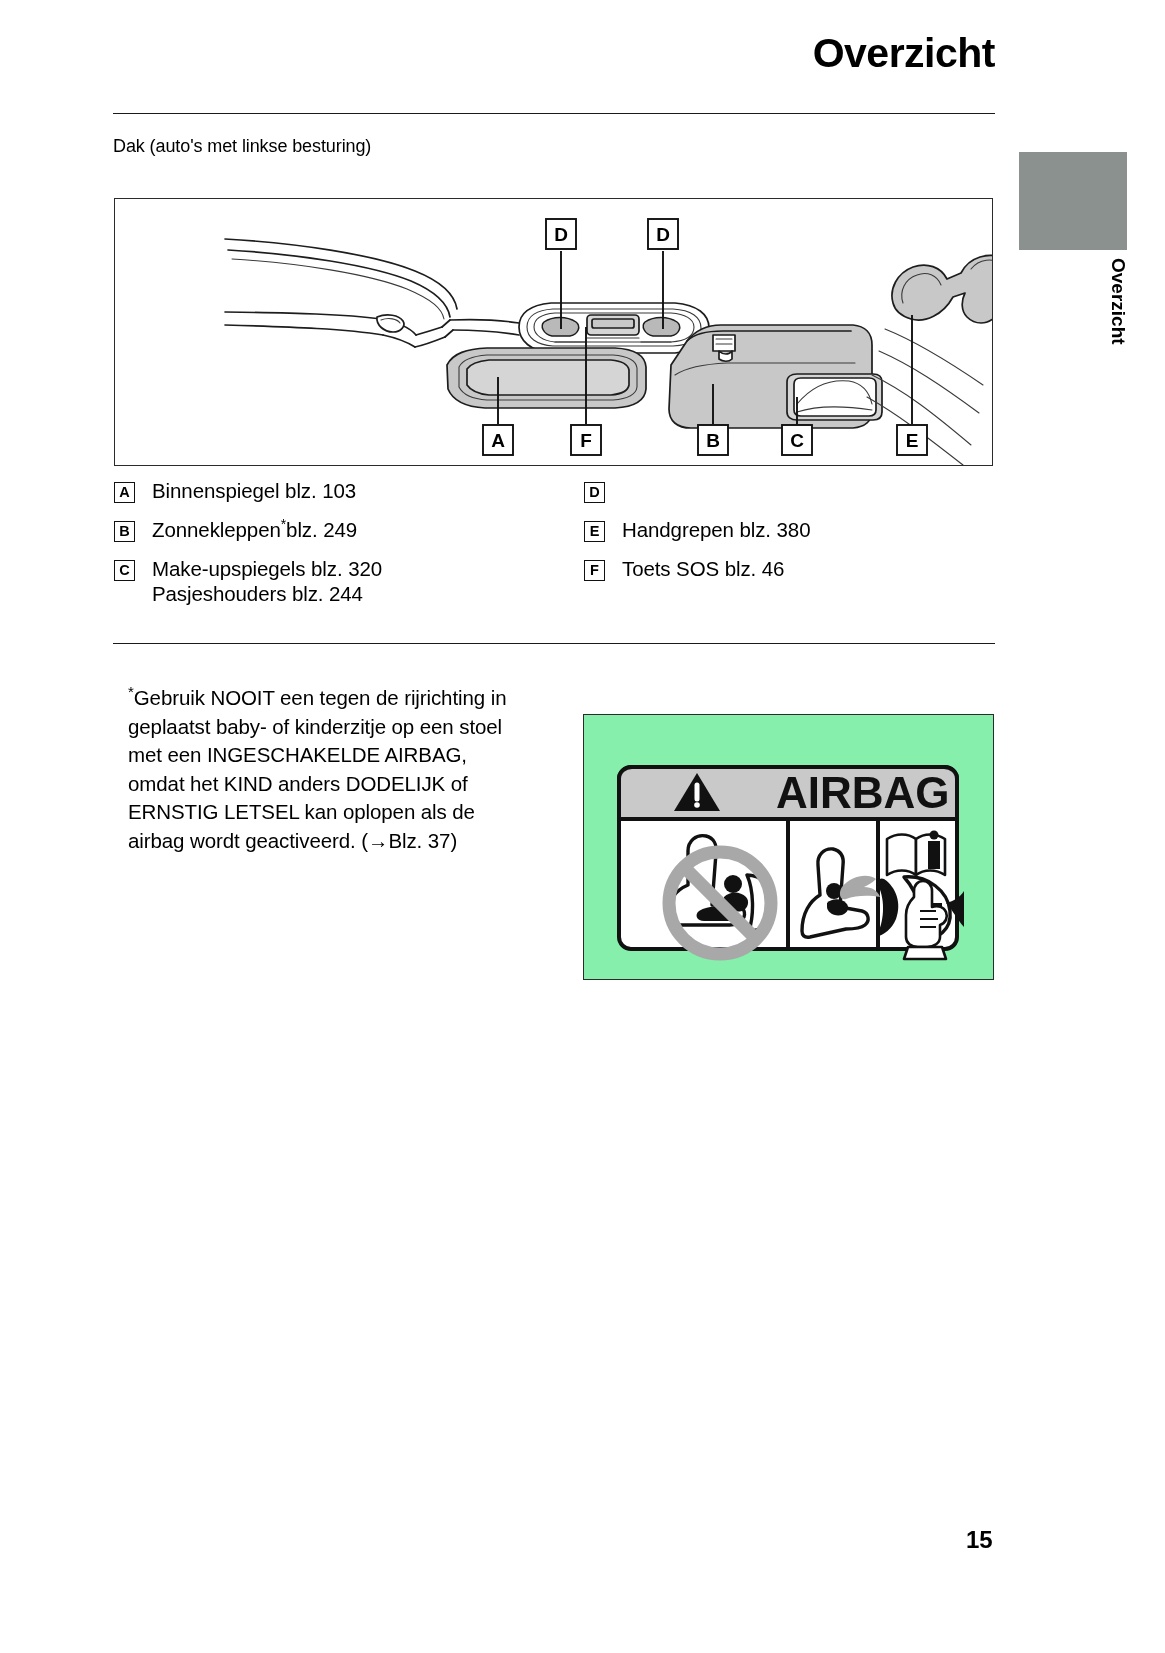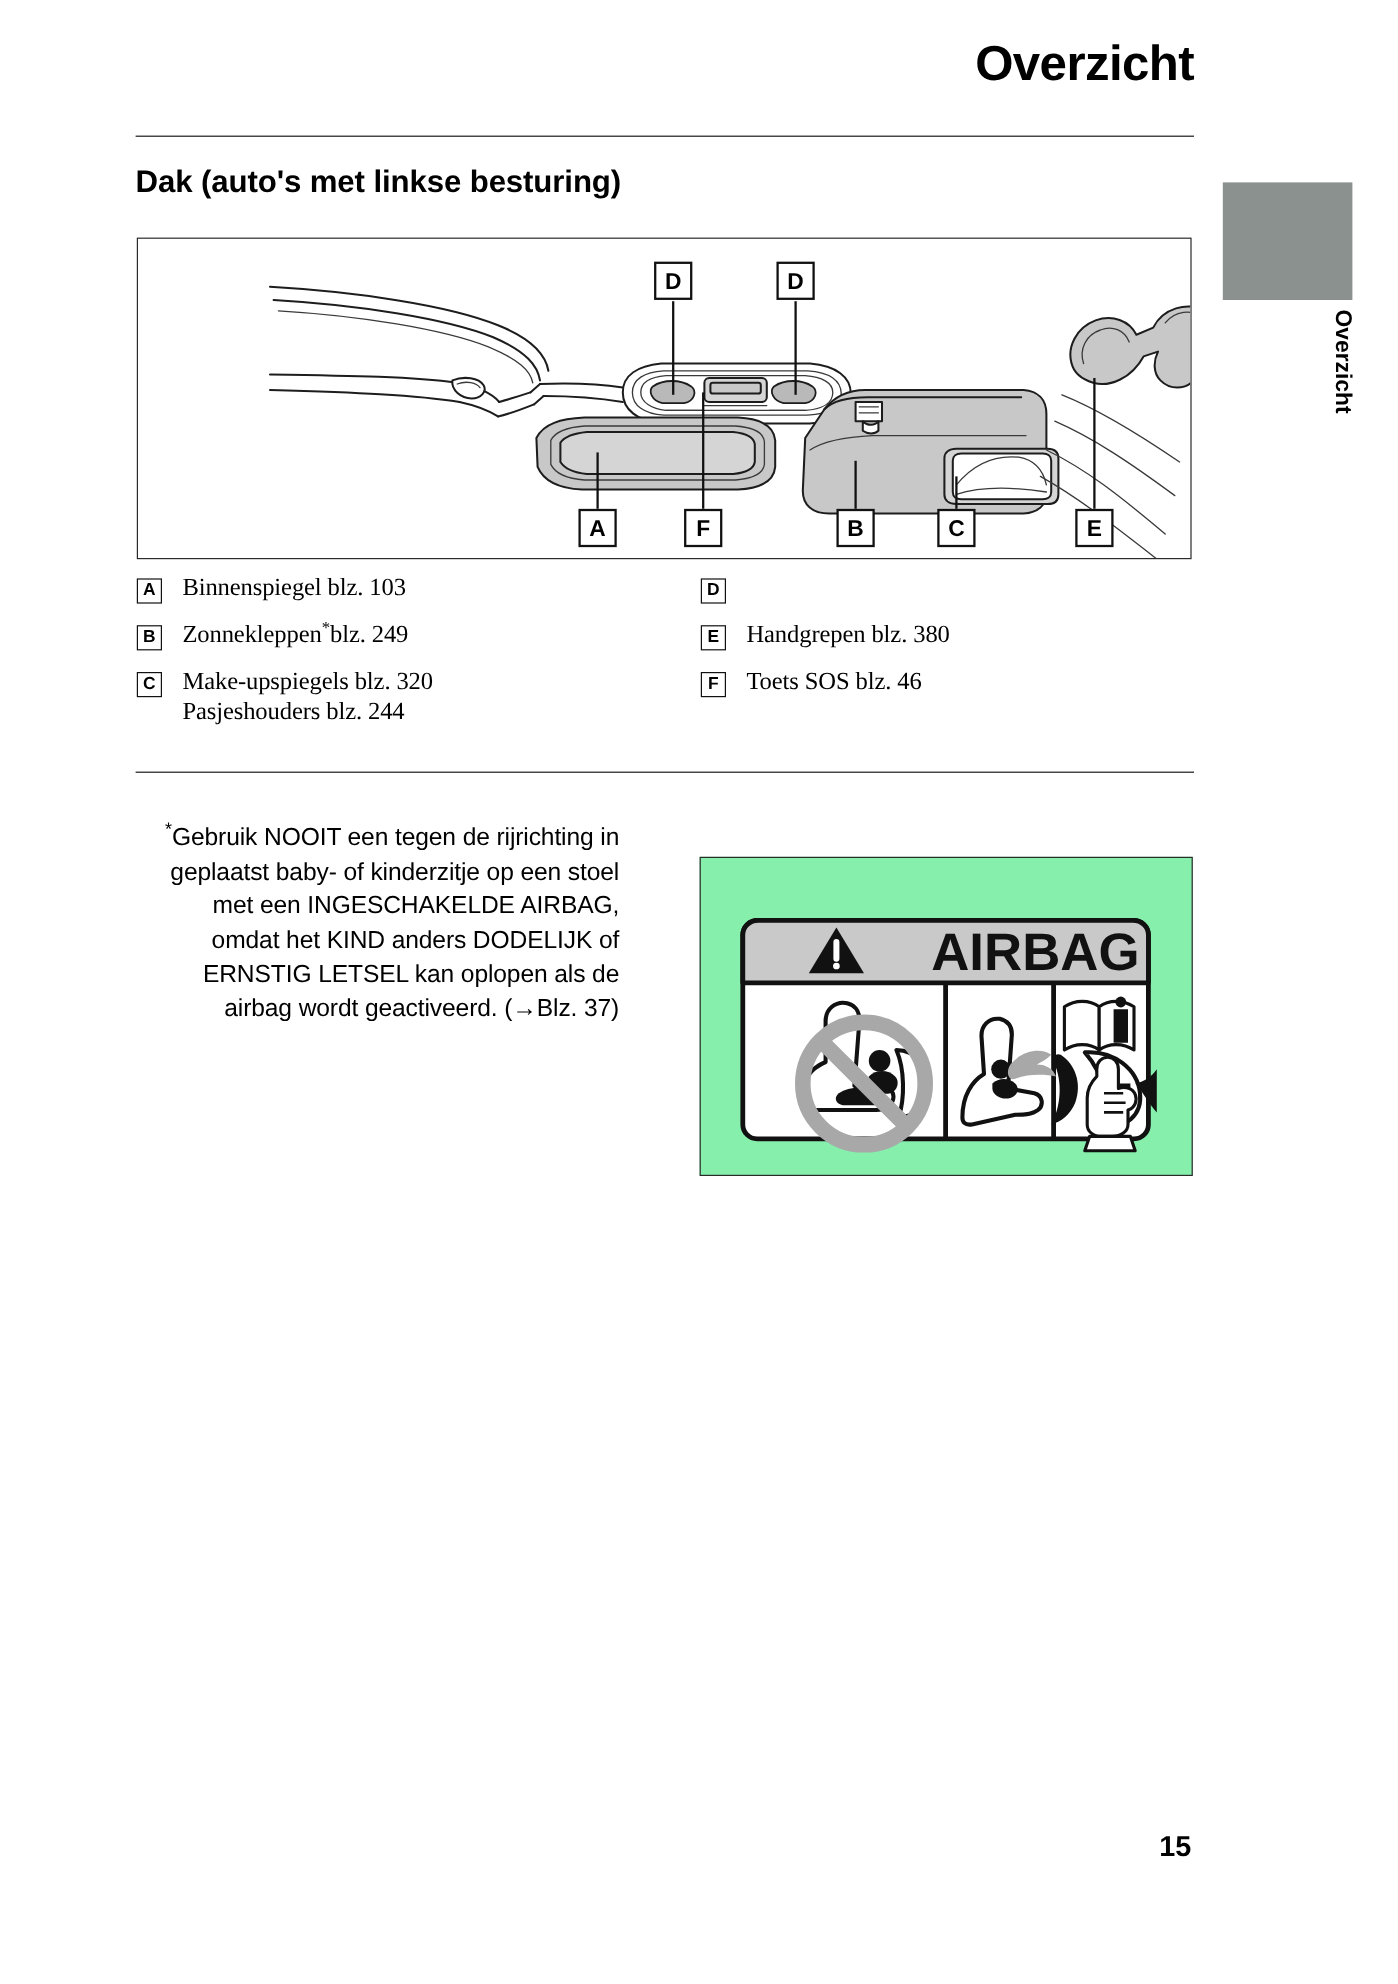--- a/index.html
+++ b/index.html
@@ -61,22 +61,22 @@
     text-orientation: mixed;
     white-space: nowrap;
     letter-spacing: 0px;
   }
 
   
   .section-heading {
     position: absolute;
     left: 113px;
     top: 136px;
-    font-size: 26px;
-    font-weight: bold;
+    font-size: 18px;
+    font-weight: normal;
     letter-spacing: -0.1px;
     white-space: nowrap;
   }
 
   
   .figure-box {
     position: absolute;
     left: 114px;
     top: 198px;
     width: 879px;
@@ -121,21 +121,20 @@
     line-height: 18px;
     text-align: center;
     margin-top: 4px;
     background: #fff;
   }
   .legend-text {
     margin-left: 17px;
     font-size: 20.5px;
     line-height: 25px;
     letter-spacing: -0.1px;
-    font-family: Liberation Serif, serif;
   }
   .legend-text .sup {
     font-size: 14px;
     vertical-align: super;
     line-height: 0;
   }
   .legend-line2 {
     display: block;
   }
 
@@ -145,27 +144,26 @@
     left: 113px;
     top: 643px;
     width: 882px;
     height: 0;
     border-top: 1.6px solid #1a1a1a;
   }
 
   
   .footnote {
     position: absolute;
-    left: 116px;
+    left: 128px;
     top: 684px;
     width: 400px;
     font-size: 20.5px;
     line-height: 28.5px;
     letter-spacing: -0.1px;
-    text-align: right;
   }
   .footnote .star {
     font-size: 15px;
     vertical-align: super;
     line-height: 0;
   }
 
   
   .airbag-box {
     position: absolute;

